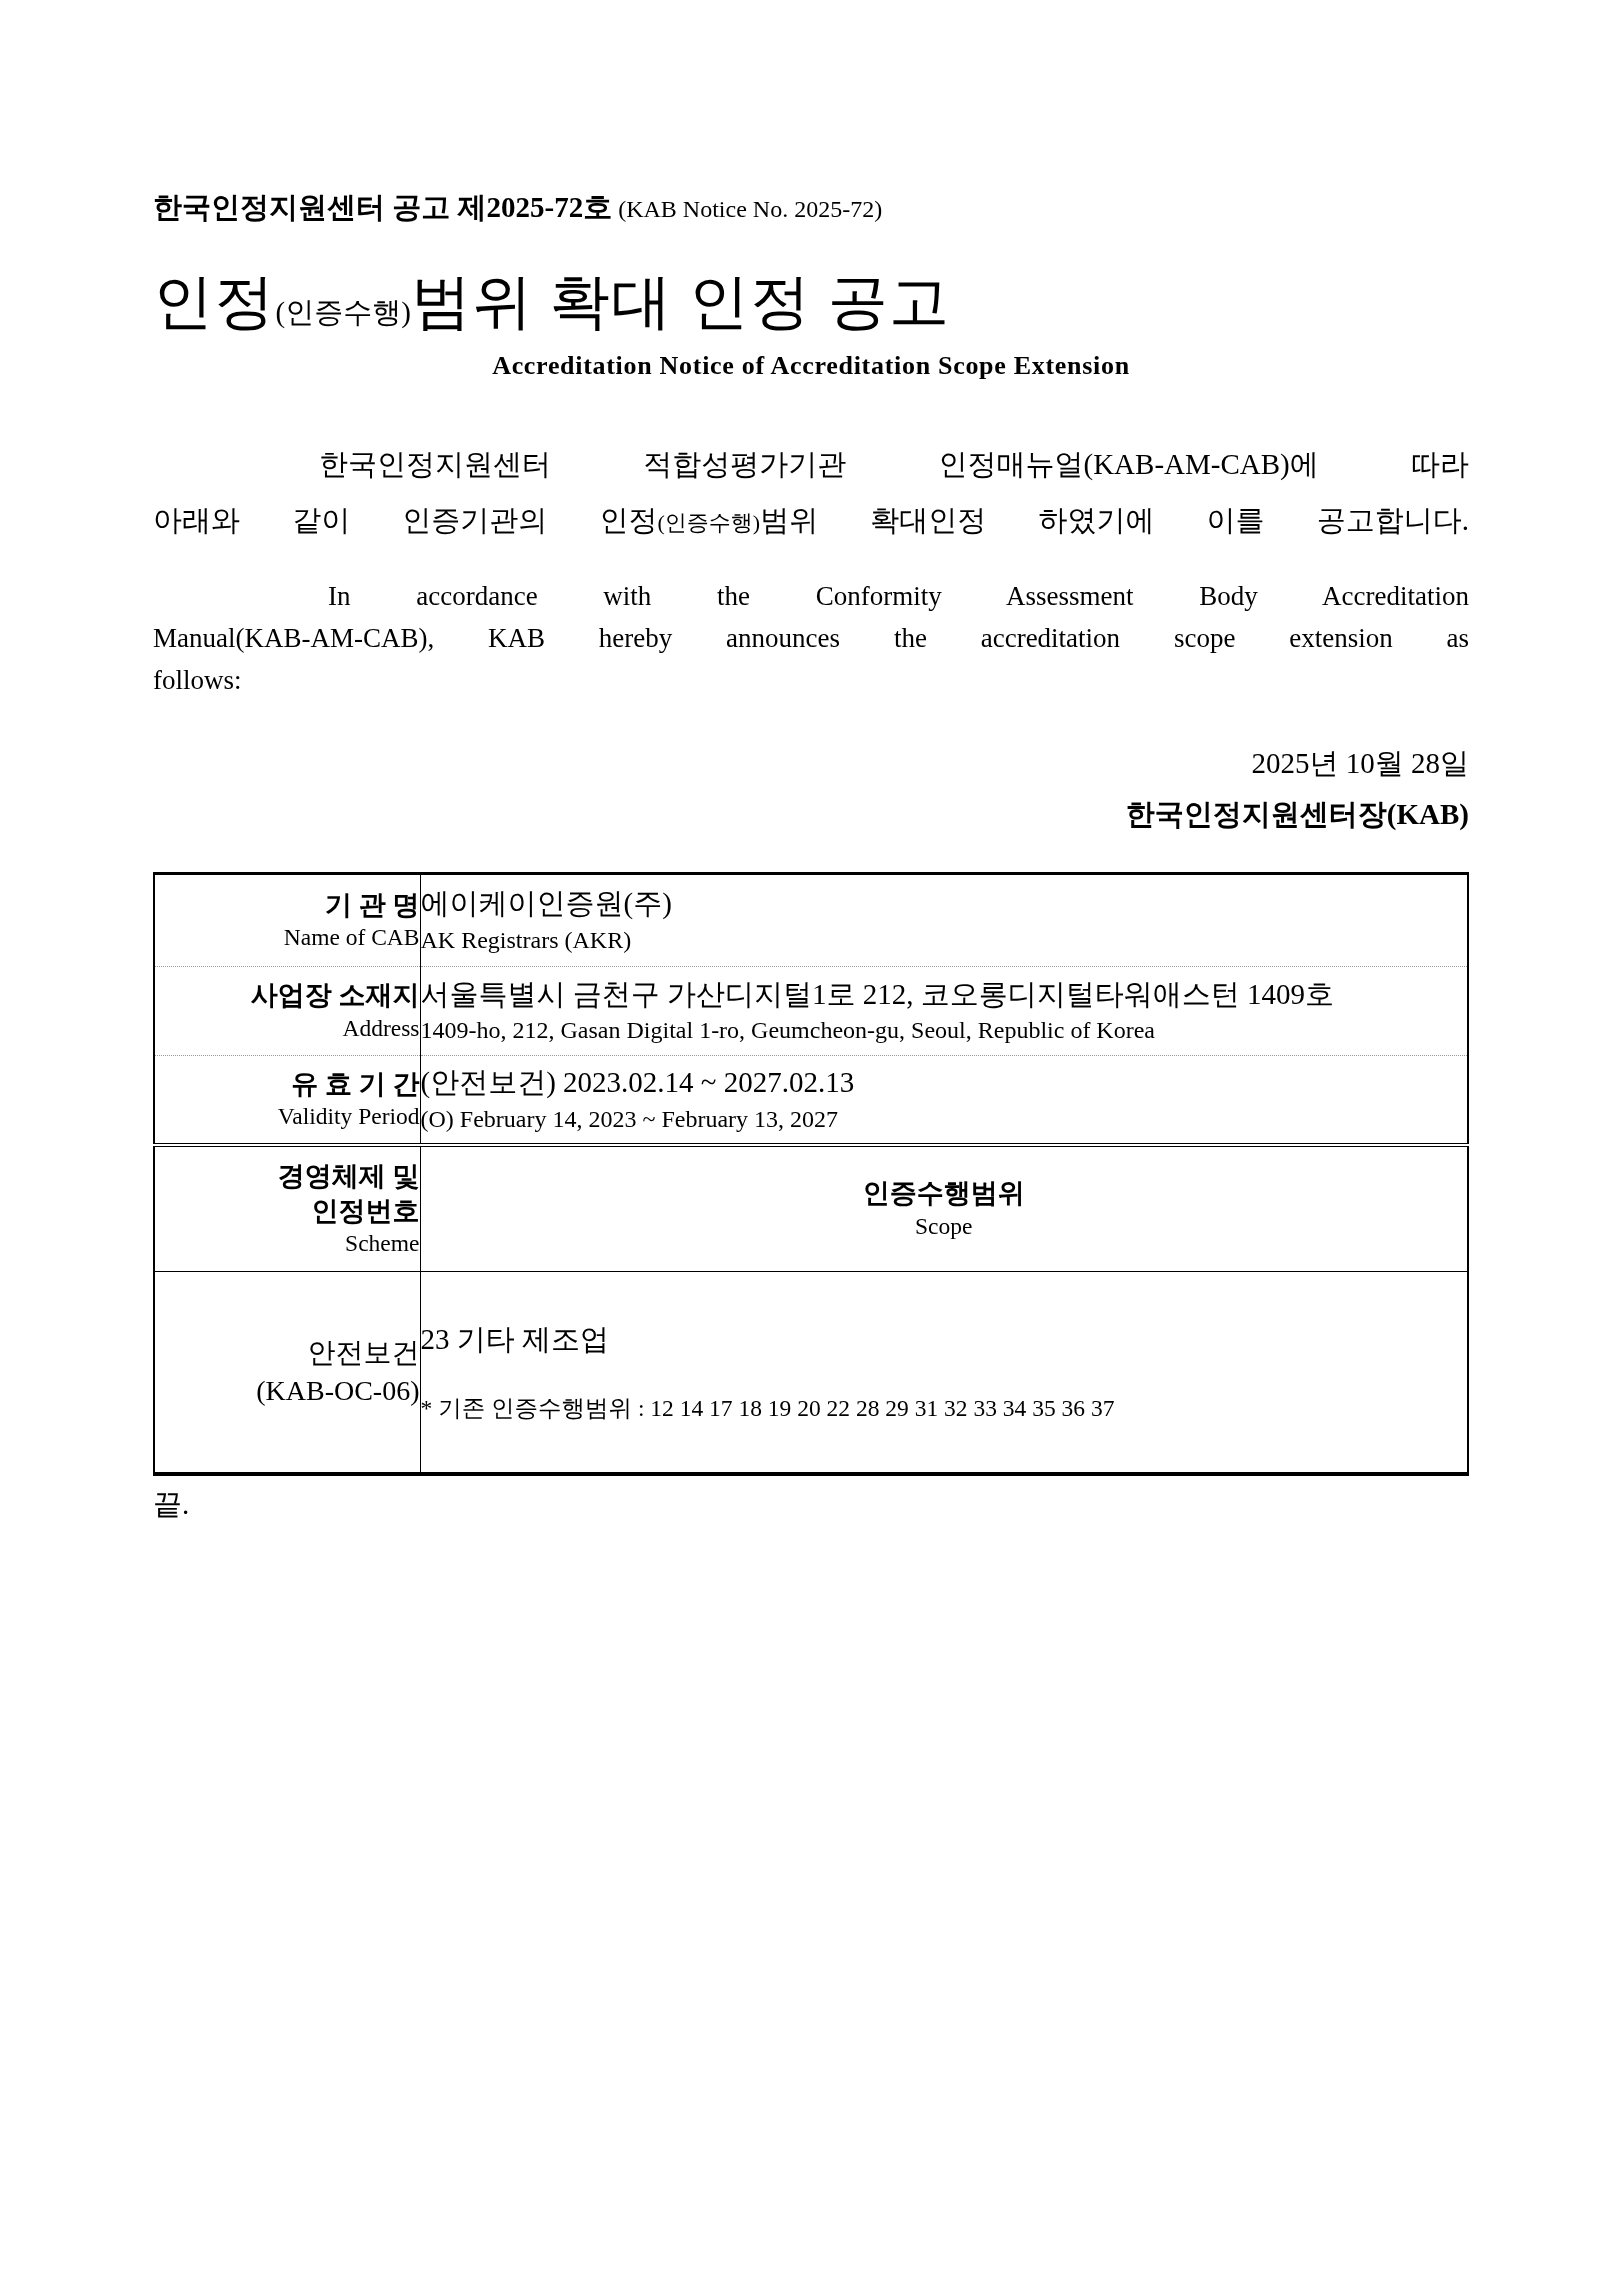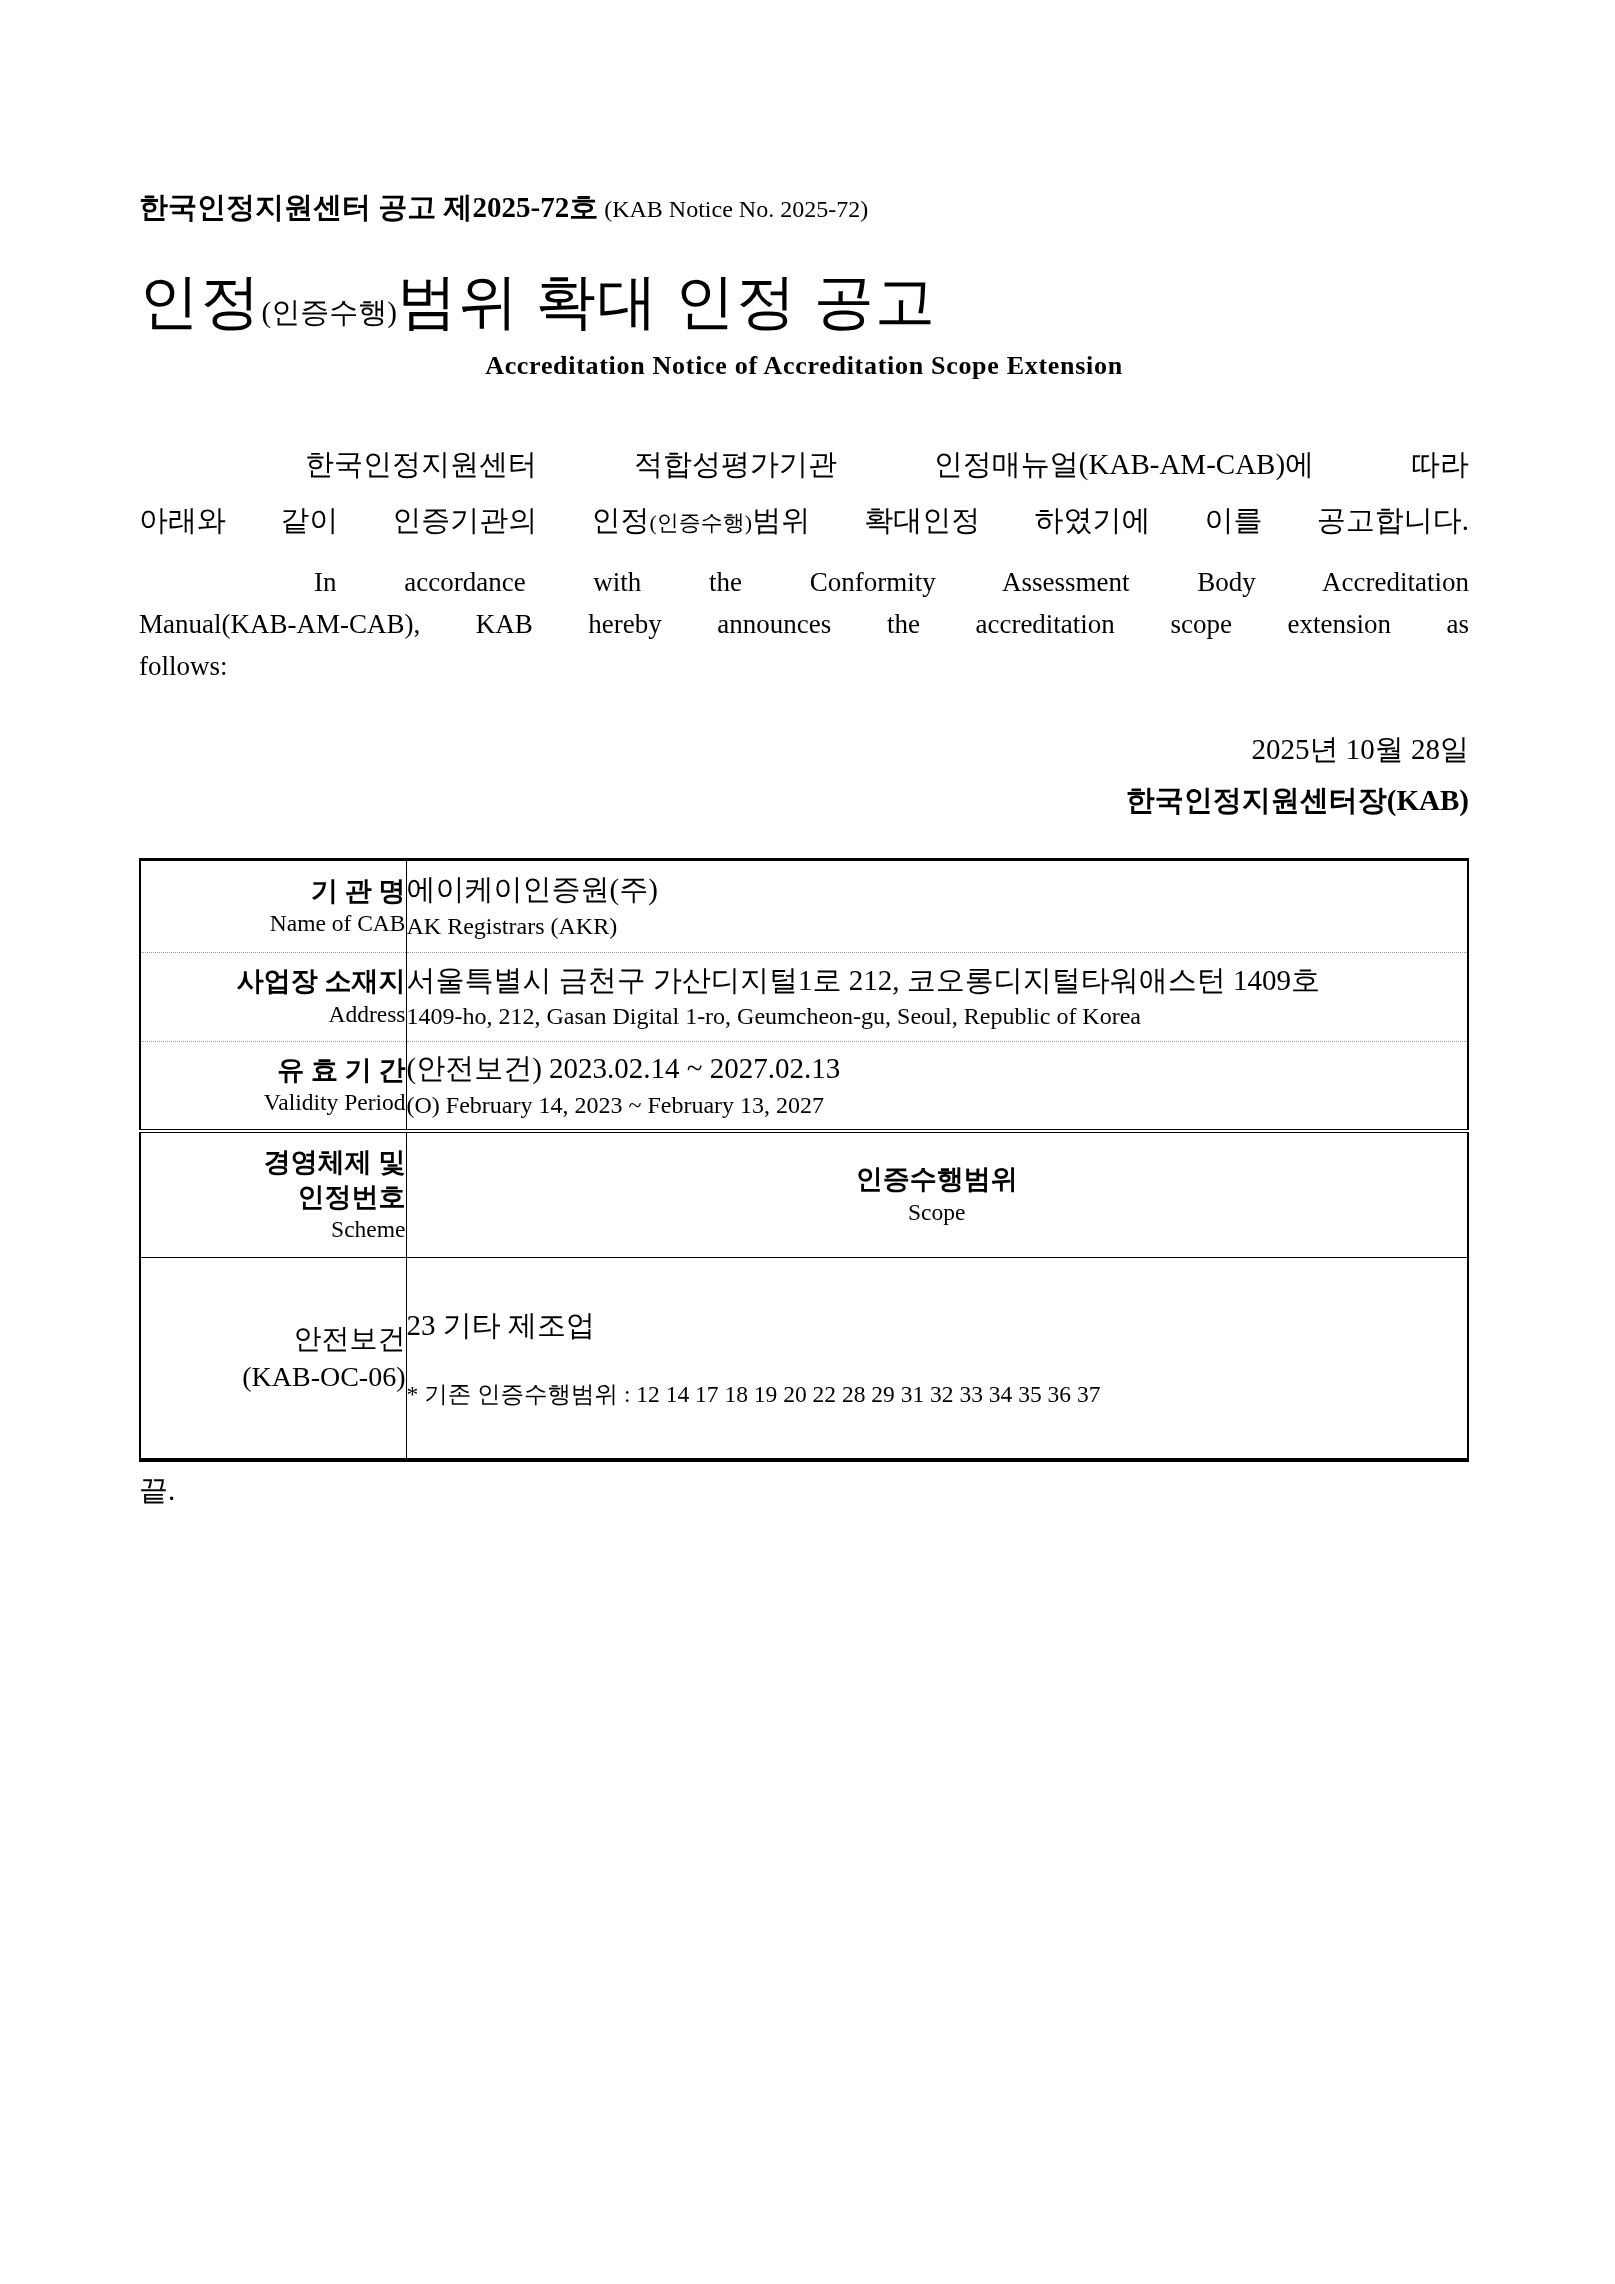--- a/index.html
+++ b/index.html
@@ -7,21 +7,21 @@
     position: relative;
     width: 1616px;
     height: 2284px;
     background: #ffffff;
     color: #000000;
     font-family: "Liberation Serif", "DejaVu Serif", serif;
     overflow: hidden;
   }
   .content {
     position: absolute;
-    left: 139px;
+    left: 153px;
     right: 147px;
     top: 188px;
   }
 
   
   .notice-line { font-size: 29px; font-weight: bold; white-space: nowrap; }
   .notice-en   { font-size: 24px; font-weight: normal; }
 
   
   .title {
@@ -37,21 +37,21 @@
   .subtitle {
     margin-top: 14.3px;
     text-align: center;
     font-size: 26px;
     font-weight: bold;
     letter-spacing: 0.7px;
   }
 
   
   .para-kr { margin-top: 55px; font-size: 29px; line-height: 56px; }
-  .para-en { margin-top: 10px;  font-size: 27px; line-height: 42px; }
+  .para-en { margin-top: 24px;  font-size: 27px; line-height: 42px; }
   .jline   { text-align: justify; text-align-last: justify; }
   .indent-kr { padding-left: 166px; }
   .indent-en { padding-left: 175px; }
   .small-inline { font-size: 22px; }
 
   
   .date-line   { margin-top: 43px; text-align: right; font-size: 29px; }
   .signer-line { margin-top: 10.4px; text-align: right; font-size: 29px; font-weight: bold; }
 
   

